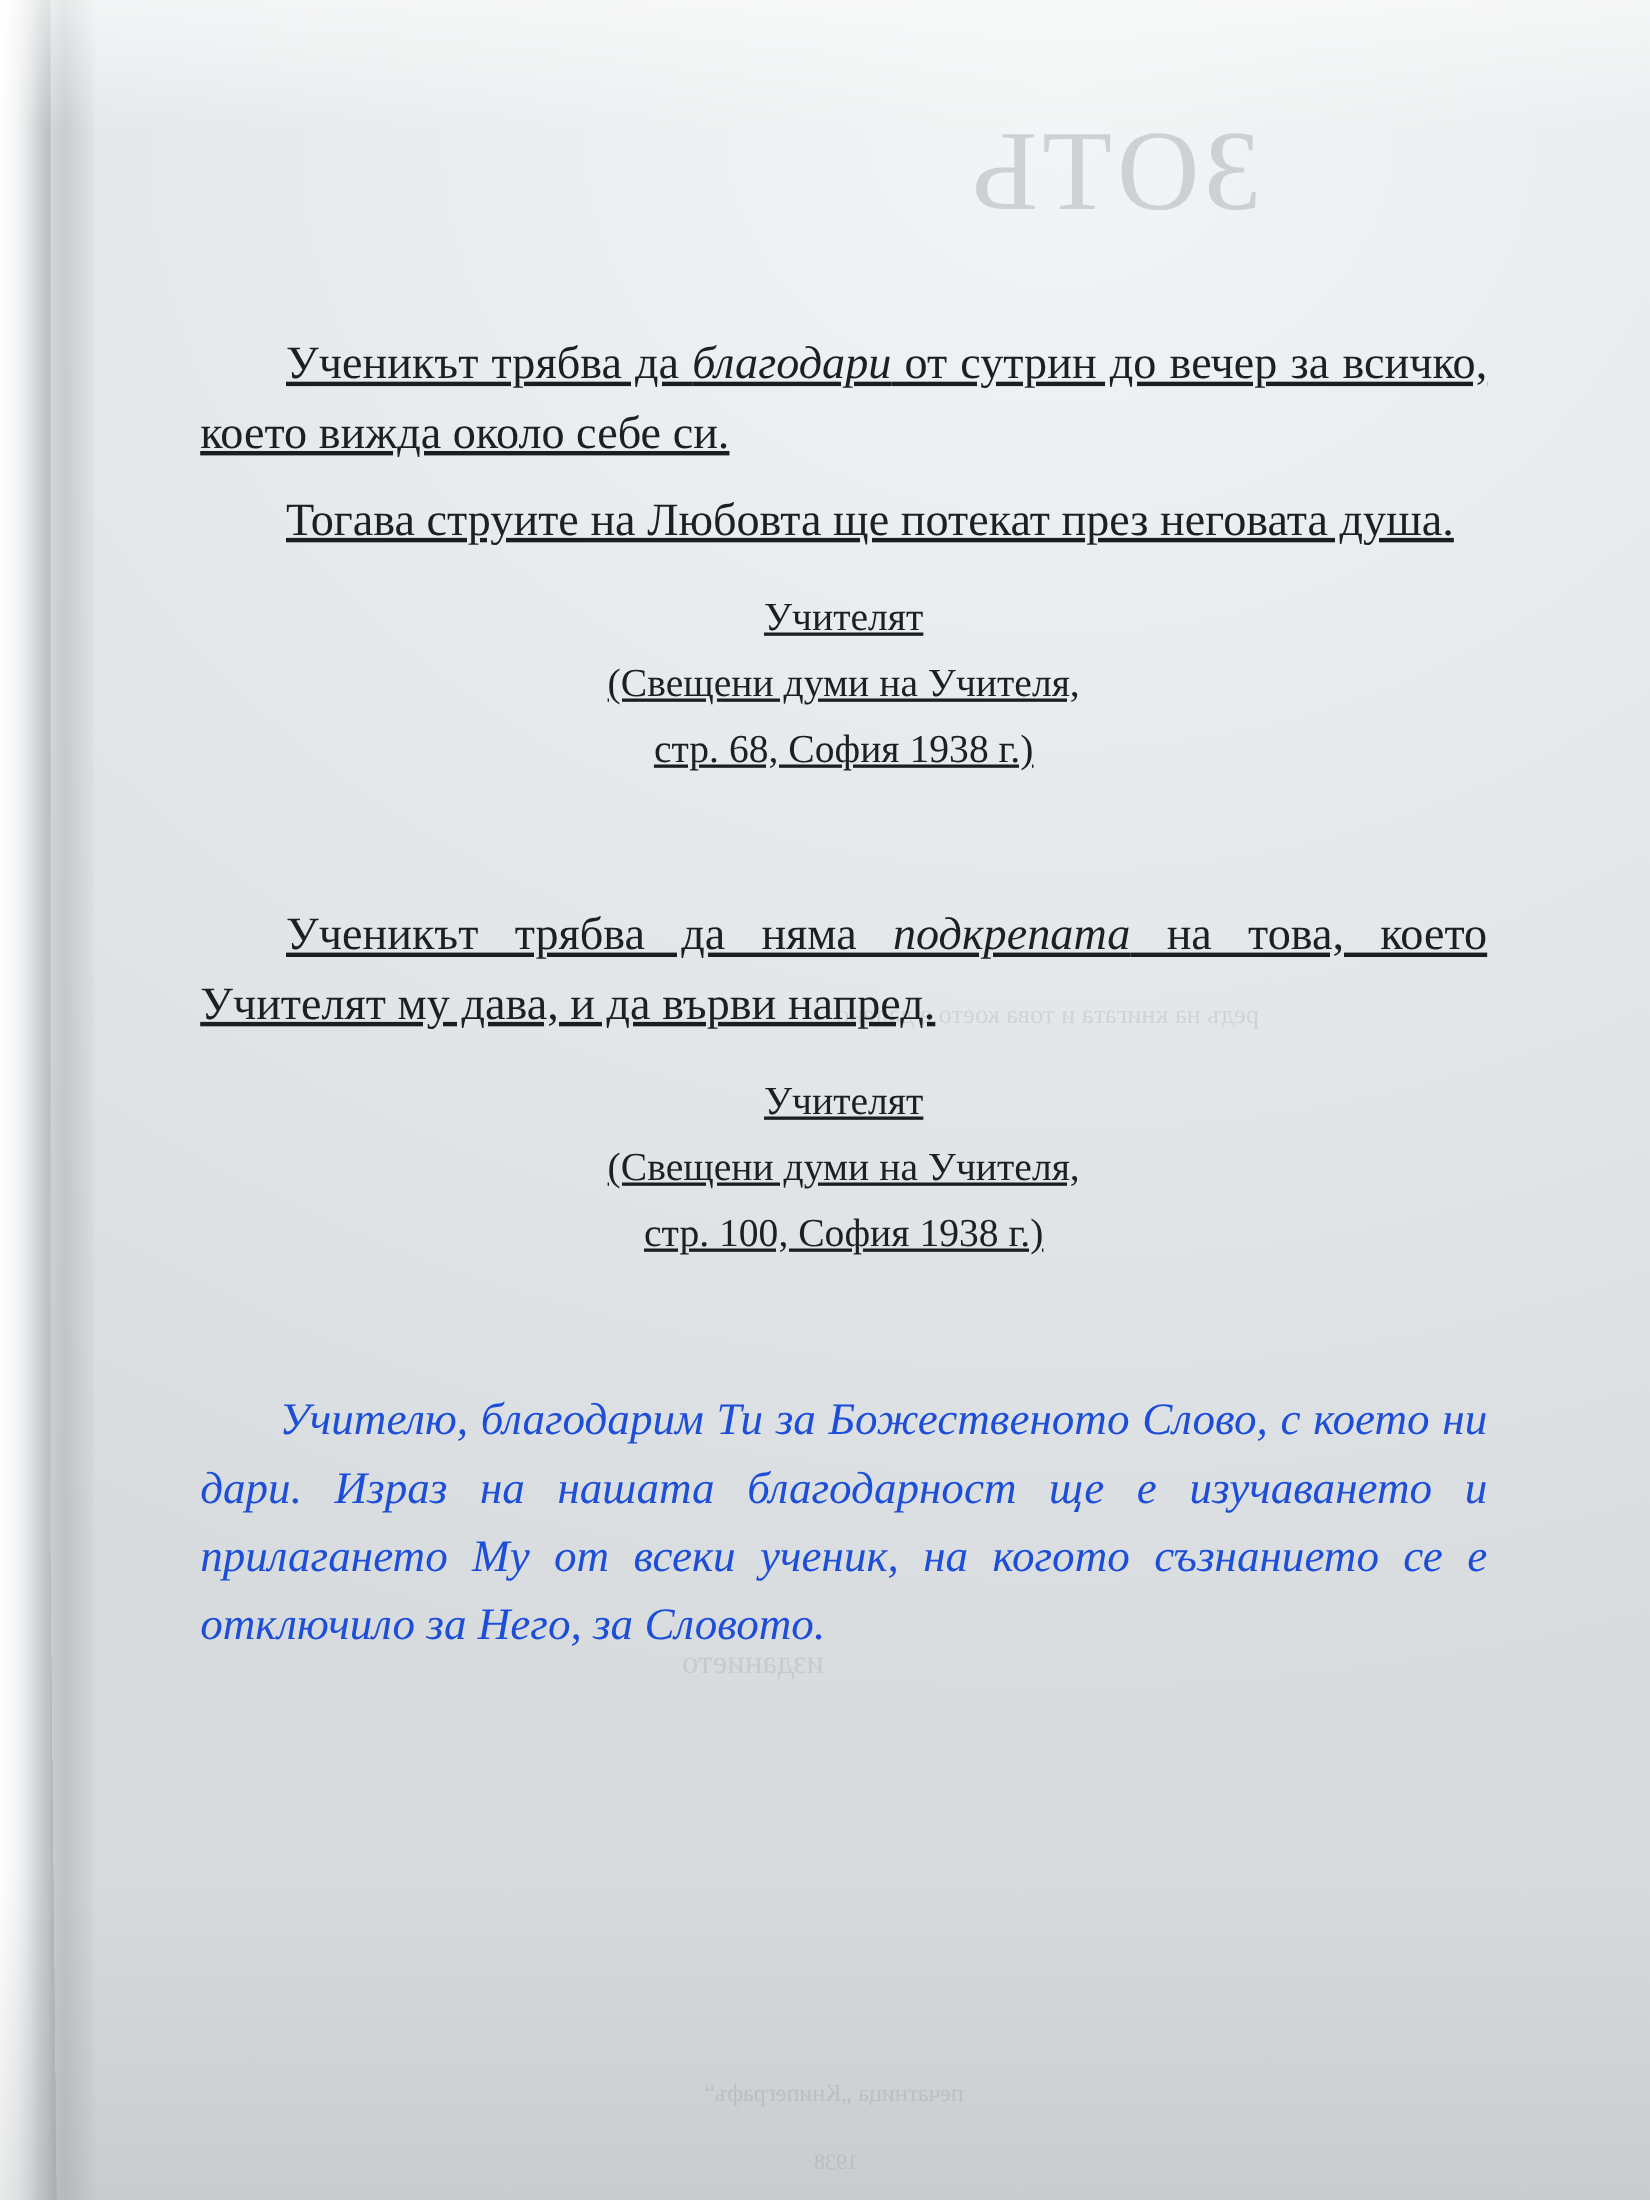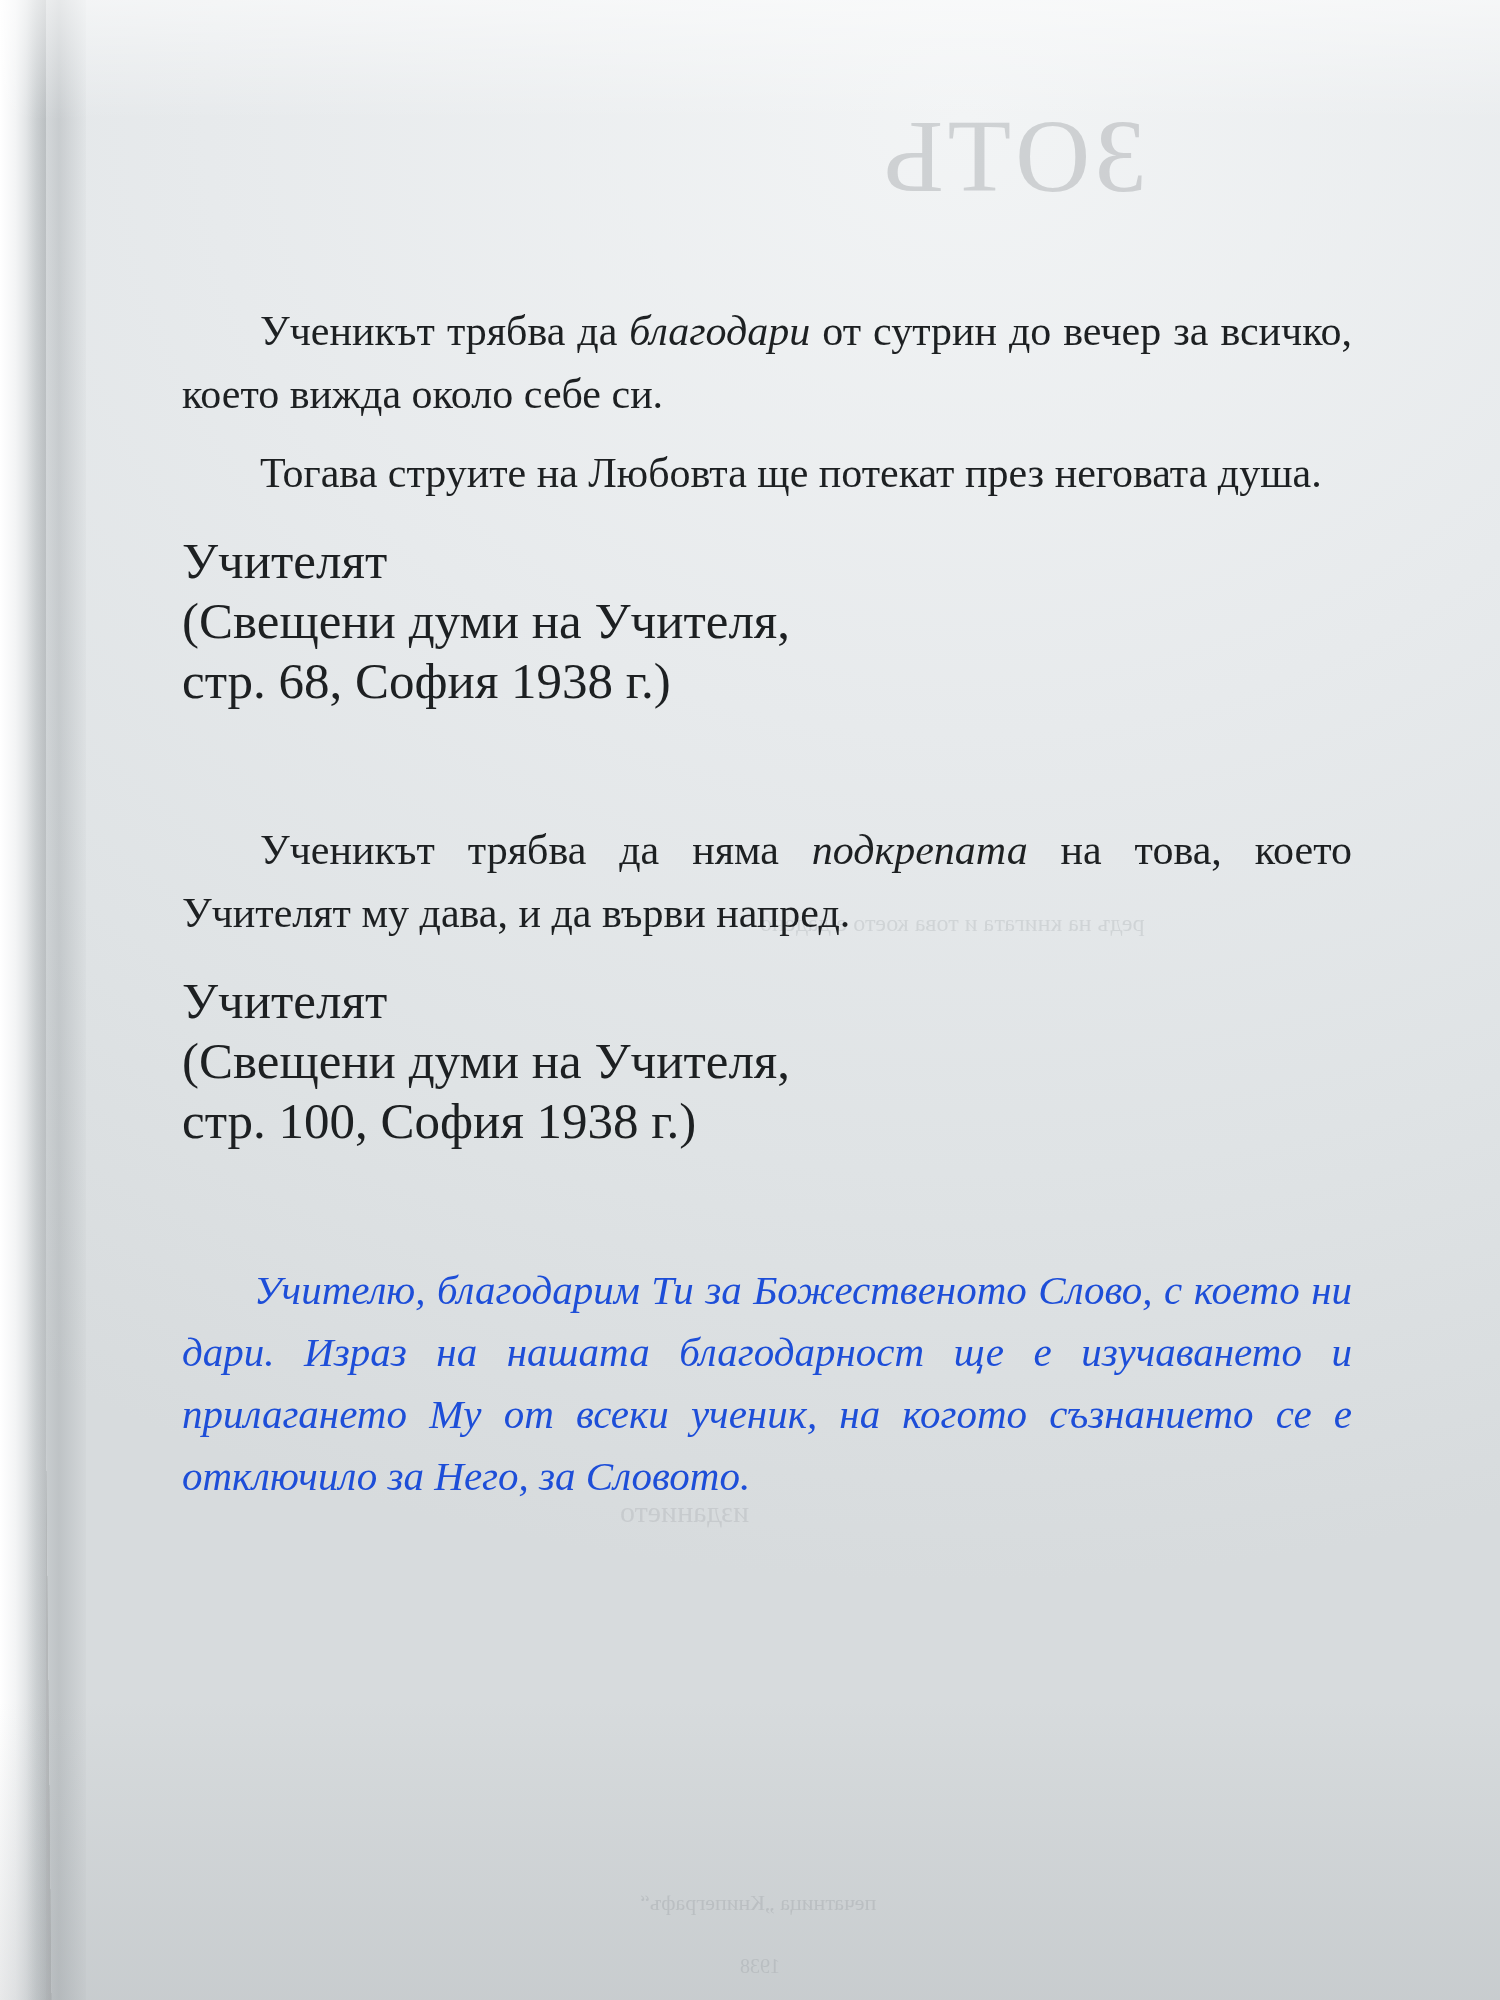--- a/index.html
+++ b/index.html
@@ -116,41 +116,42 @@
   
   .content {
     position: absolute;
     left: 182px;
     top: 300px;
     width: 1170px;
   }
 
   .quote-block {
     margin-bottom: 108px;
+    text-decoration: underline;
   }
 
   .para {
     font-size: 42px;
     line-height: 63px;
     text-indent: 78px;
     margin: 0;
     text-align: justify;
     color: #1d2022;
   }
   .para + .para {
     margin-top: 16px;
   }
   .para em {
     font-style: italic;
   }
 
   .attrib {
     margin-top: 26px;
-    text-align: left;
-    font-size: 51px;
+    text-align: center;
+    font-size: 36px;
     line-height: 60px;
     color: #1d2022;
   }
   .attrib .line {
     display: block;
   }
 
   .closing {
     margin-top: 22px;
     font-style: italic;

